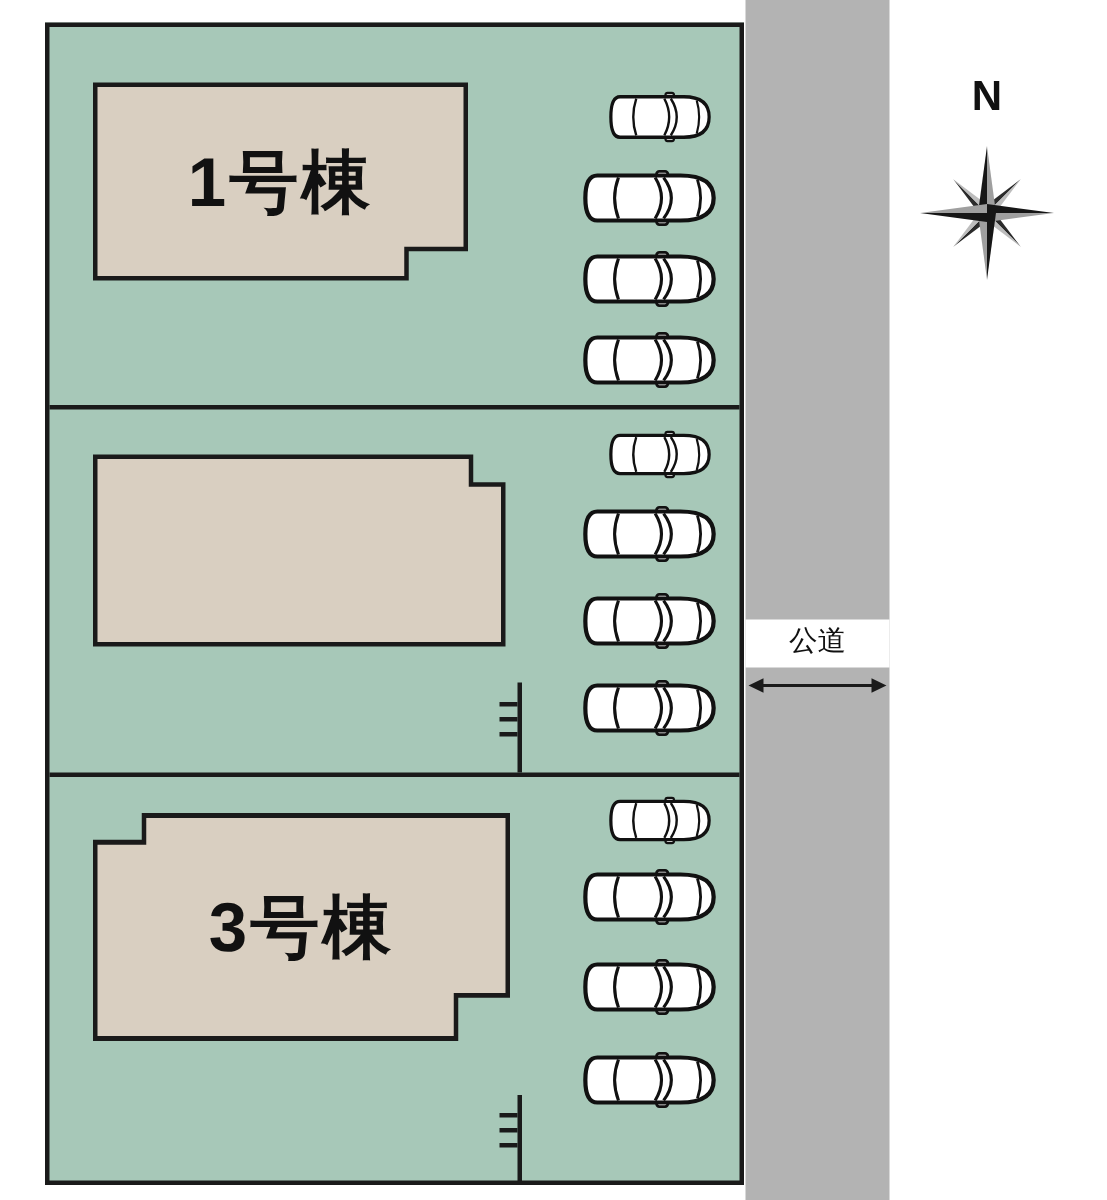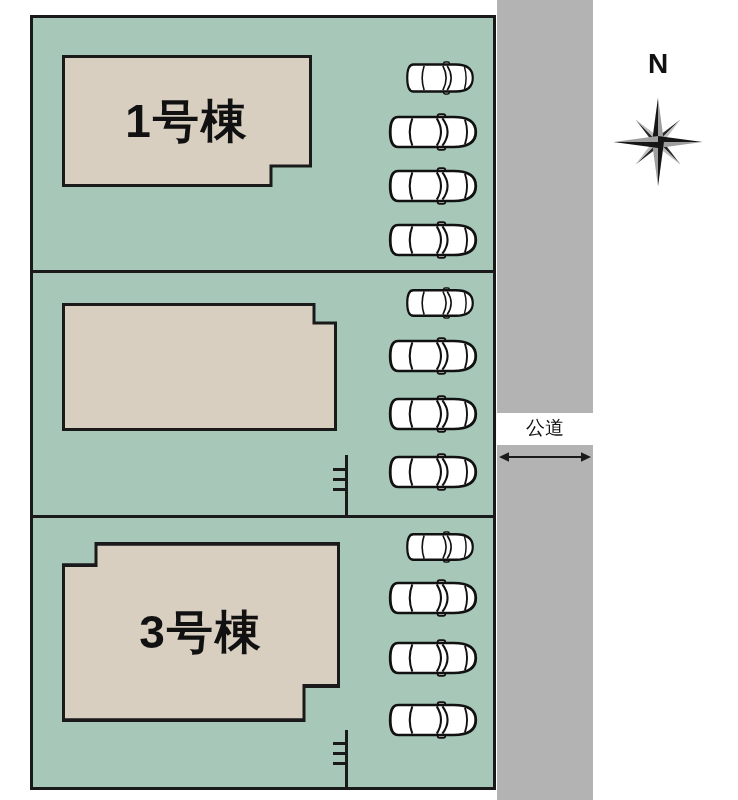--- a/index.html
+++ b/index.html
@@ -70,21 +70,21 @@
     </svg>
     <span class="blabel">1号棟</span>
   </div>
 
   <div class="building" style="left:62px;top:303px;width:275px;height:128px">
     <svg viewBox="0 0 275 128" preserveAspectRatio="none">
       <polygon points="1.5,1.5 252,1.5 252,20 273.5,20 273.5,126.5 1.5,126.5" fill="#d9cfc1" stroke="#1a1a1a" stroke-width="3"></polygon>
     </svg>
   </div>
 
-  <div class="building" style="left:62px;top:542px;width:278px;height:180px">
+  <div class="building" style="left:62px;top:542px;width:278px;height:152px">
     <svg viewBox="0 0 278 140" preserveAspectRatio="none">
       <polygon points="34,1.5 276.5,1.5 276.5,112 242,112 242,138.5 1.5,138.5 1.5,18 34,18" fill="#d9cfc1" stroke="#1a1a1a" stroke-width="3"></polygon>
     </svg>
     <span class="blabel">3号棟</span>
   </div>
 
   <svg class="car" style="left:404px;top:60px;width:72px;height:36px">
       <use href="#car-shape"></use>
     </svg>
   <svg class="car" style="left:386px;top:112px;width:94px;height:40px">

